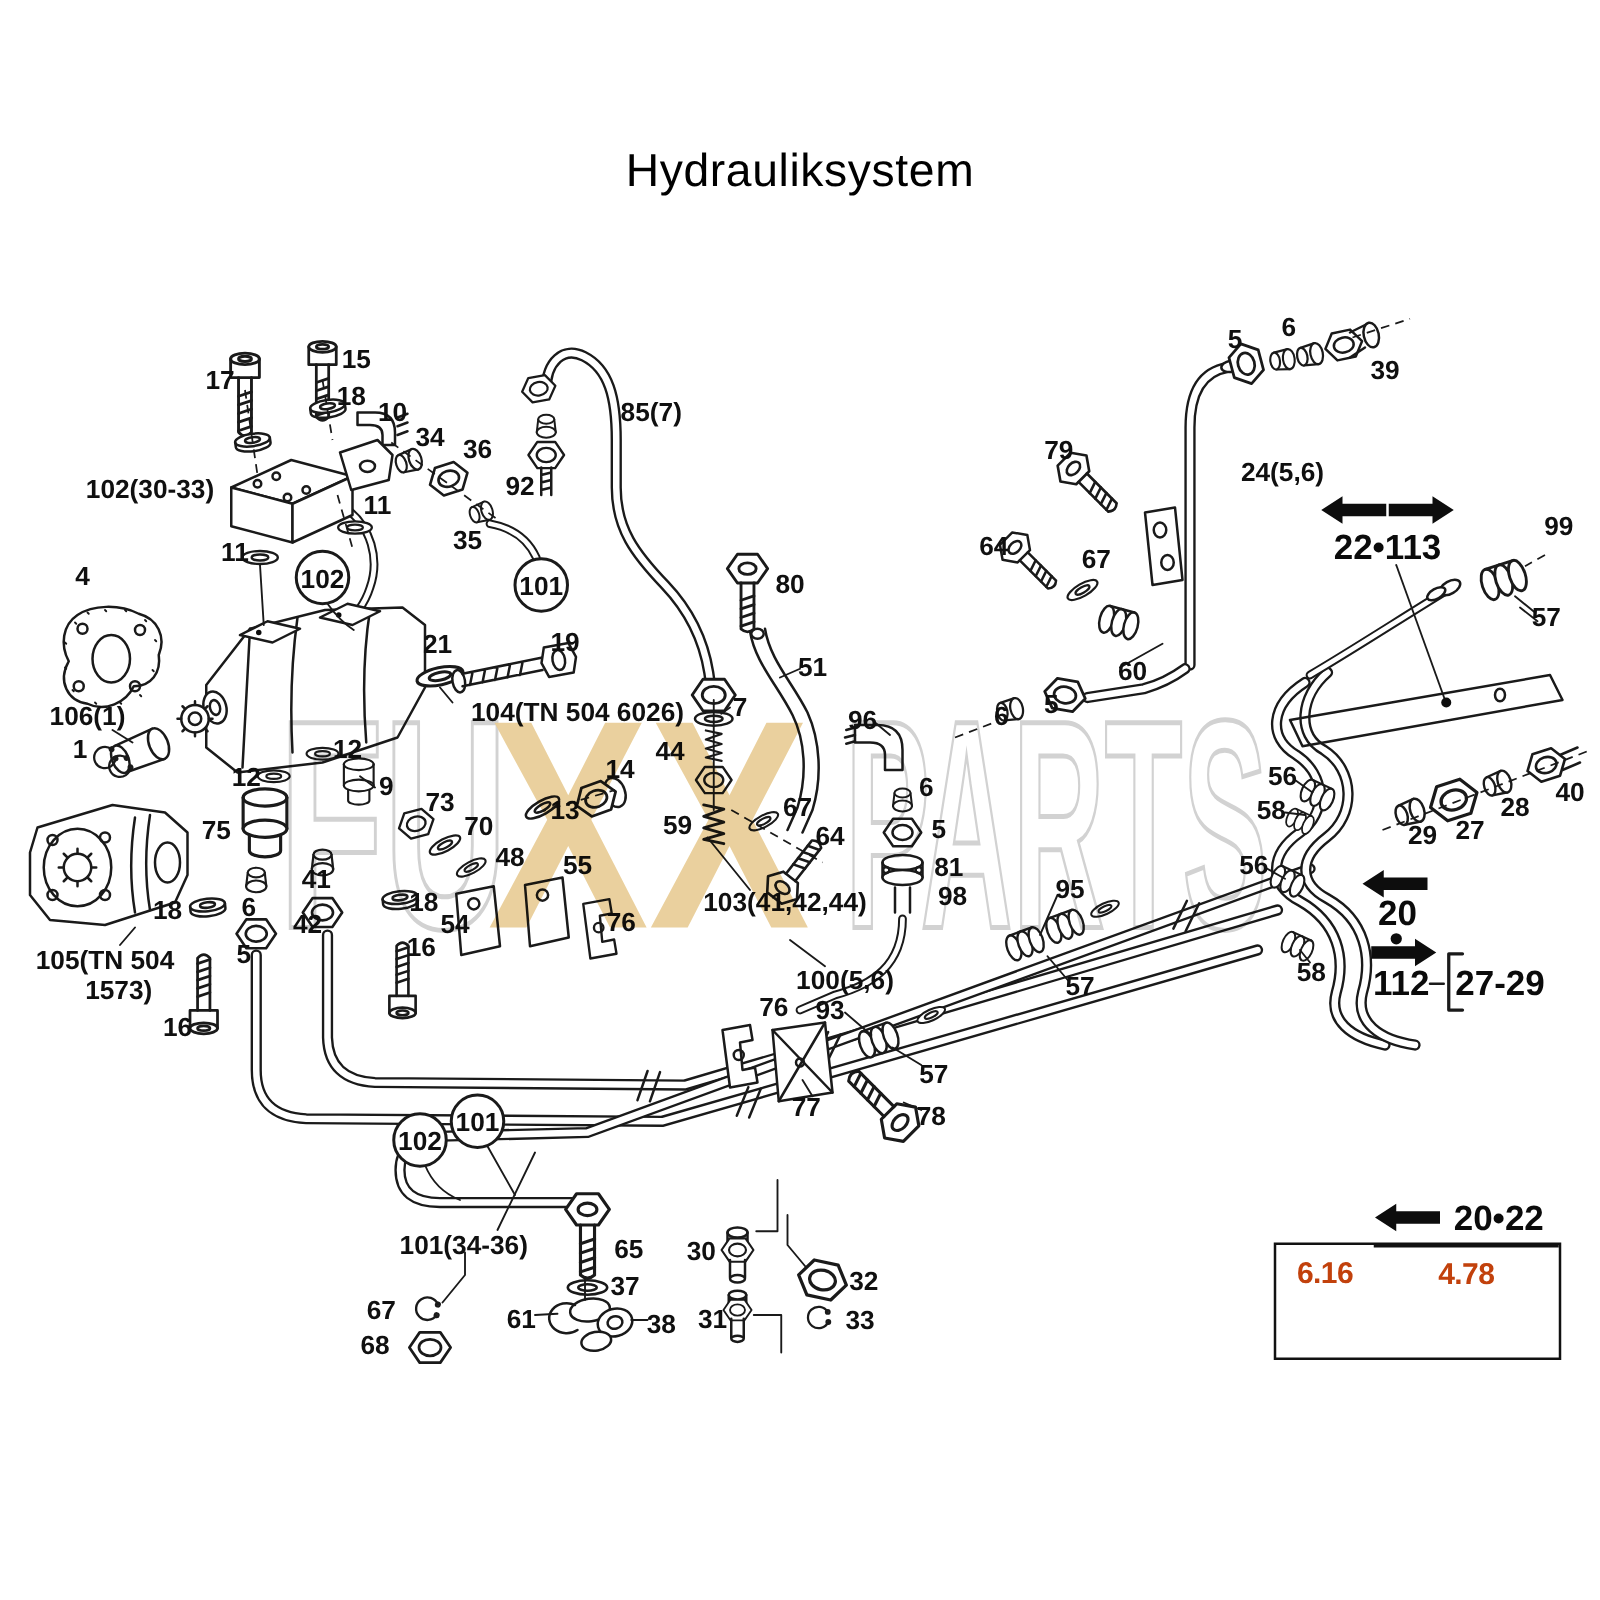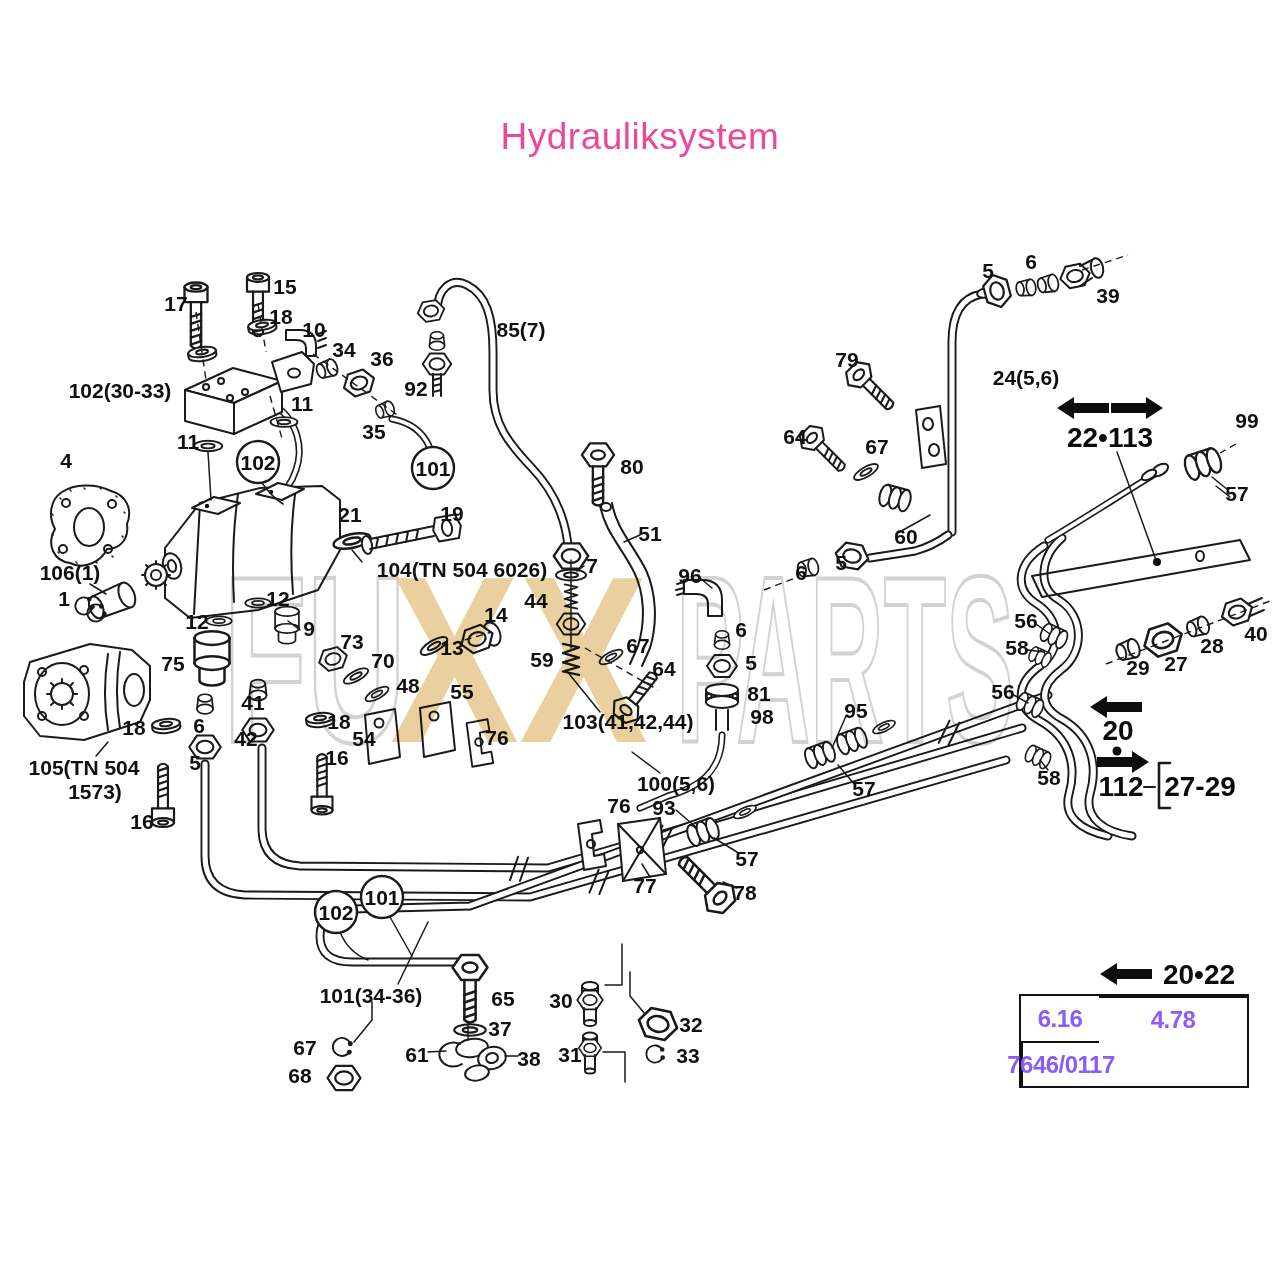--- a/index.html
+++ b/index.html
@@ -1,19 +1,19 @@
 <!DOCTYPE html>
 <html><head>
 <meta charset="utf-8">
 <style>
   html,body{margin:0;padding:0;background:#fff;}
   .stage{position:relative;width:1280px;height:1280px;background:#fff;overflow:hidden;
          font-family:"Liberation Sans",sans-serif;}
   .title{position:absolute;left:0;right:0;top:116px;text-align:center;
-         font:400 37px "Liberation Sans",sans-serif;color:#ec4899;letter-spacing:.5px;}
+         font:400 37px "Liberation Sans",sans-serif;color:#000000;letter-spacing:.5px;}
   svg.art{position:absolute;left:0;top:0;width:1280px;height:1280px;}
   svg.wm{position:absolute;left:0;top:0;width:1280px;height:1280px;
          mix-blend-mode:multiply;pointer-events:none;}
   .wm-outline{fill:none;stroke:#d2d2d2;stroke-width:4px;}
   .wm-tan{fill:#e9cd96;opacity:.92;}
   .wm text{font:800 238px "Liberation Sans",sans-serif;}
   .ln{stroke:#1a1a1a;stroke-width:2;fill:none;stroke-linecap:round;stroke-linejoin:round;}
   .lnf{stroke:#1a1a1a;stroke-width:2;fill:#fff;stroke-linejoin:round;}
   .thin{stroke:#1a1a1a;stroke-width:1.5;fill:none;stroke-linecap:round;stroke-linejoin:round;}
   .dash{stroke:#1a1a1a;stroke-width:1.4;fill:none;stroke-dasharray:7 5;}
@@ -22,21 +22,21 @@
   .pipeOs{stroke:#1a1a1a;stroke-width:7;fill:none;stroke-linecap:round;}
   .pipeIs{stroke:#fff;stroke-width:3.8;fill:none;stroke-linecap:round;}
   .fillb{fill:#0d0d0d;stroke:none;}
   .plabel{font:600 21px "Liberation Sans",sans-serif;fill:#101010;text-anchor:middle;}
   .bref{font:700 28px "Liberation Sans",sans-serif;fill:#0b0b0b;text-anchor:middle;}
   .refcirc{fill:#fff;stroke:#1a1a1a;stroke-width:2.4;}
   .revtable{position:absolute;left:1019px;top:994px;width:226px;height:90px;
             border:2.5px solid #111;display:grid;grid-template-columns:78px 1fr;
             grid-template-rows:1fr 1fr;background:#fff;}
   .revtable .cell{display:flex;align-items:center;justify-content:center;
-            font:700 24px "Liberation Sans",sans-serif;color:#8b5cf6;white-space:nowrap;
+            font:700 24px "Liberation Sans",sans-serif;color:#c2410c;white-space:nowrap;
             letter-spacing:-0.5px;border-top:2.5px solid #111;border-left:2.5px solid #111;}
   .revtable .cell.r0{border-top:none;} .revtable .cell.c0{border-left:none;}
 </style>
 </head>
 <body>
 
 <div class="stage">
 
   <div class="title">Hydrauliksystem</div>
 
@@ -504,16 +504,15 @@
 
   <svg class="wm" viewBox="0 0 1280 1280" xmlns="http://www.w3.org/2000/svg">
     <text x="223" y="742" textLength="183" lengthAdjust="spacingAndGlyphs" class="wm-outline">FU</text>
     <text x="390" y="742" textLength="258" lengthAdjust="spacingAndGlyphs" class="wm-tan">XX</text>
     <text x="676" y="742" textLength="338" lengthAdjust="spacingAndGlyphs" class="wm-outline">PARTS</text>
   </svg>
 
   <div class="revtable">
     <div class="cell r0 c0">6.16</div>
     <div class="cell c0">4.78</div>
-    <div class="cell">7646/0117</div>
   </div>
 
 </div>
 
 </body></html>

